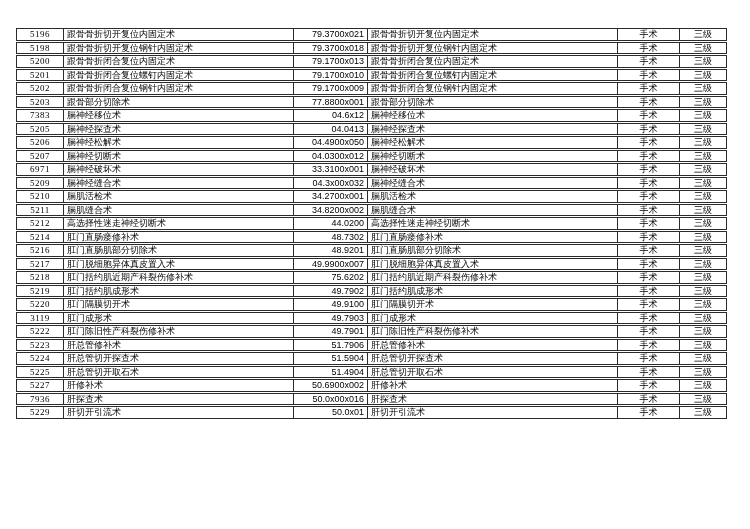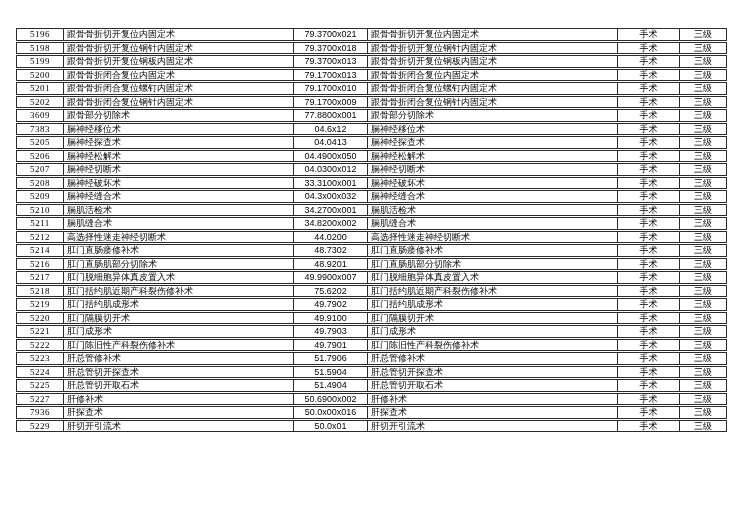--- a/index.html
+++ b/index.html
@@ -47,21 +47,21 @@
     font-family: "Liberation Serif", "DejaVu Serif", serif;
     font-size: 8.5px;
     letter-spacing: 0.5px;
   }
   td.c-name, td.c-name2 {
     text-align: left;
     font-family: "Liberation Serif", "DejaVu Serif", serif;
     font-size: 9px;
   }
   td.c-code {
-    text-align: center;
+    text-align: right;
     font-family: "Liberation Sans", "DejaVu Sans", sans-serif;
     font-size: 9.5px;
   }
   td.c-cat, td.c-grade {
     text-align: center;
     font-family: "Liberation Serif", "DejaVu Serif", serif;
     font-size: 9px;
   }
 </style>
 </head>
@@ -90,28 +90,20 @@
 
   <tr>
     <td class="c-no">5198</td>
     <td class="c-name">跟骨骨折切开复位钢针内固定术</td>
     <td class="c-code">79.3700x018</td>
     <td class="c-name2">跟骨骨折切开复位钢针内固定术</td>
     <td class="c-cat">手术</td>
     <td class="c-grade">三级</td>
   </tr>
 
-  <tr>
-    <td class="c-no">5199</td>
-    <td class="c-name">跟骨骨折切开复位钢板内固定术</td>
-    <td class="c-code">79.3700x013</td>
-    <td class="c-name2">跟骨骨折切开复位钢板内固定术</td>
-    <td class="c-cat">手术</td>
-    <td class="c-grade">三级</td>
-  </tr>
 
   <tr>
     <td class="c-no">5200</td>
     <td class="c-name">跟骨骨折闭合复位内固定术</td>
     <td class="c-code">79.1700x013</td>
     <td class="c-name2">跟骨骨折闭合复位内固定术</td>
     <td class="c-cat">手术</td>
     <td class="c-grade">三级</td>
   </tr>
 
@@ -127,21 +119,21 @@
   <tr>
     <td class="c-no">5202</td>
     <td class="c-name">跟骨骨折闭合复位钢针内固定术</td>
     <td class="c-code">79.1700x009</td>
     <td class="c-name2">跟骨骨折闭合复位钢针内固定术</td>
     <td class="c-cat">手术</td>
     <td class="c-grade">三级</td>
   </tr>
 
   <tr>
-    <td class="c-no">3609</td>
+    <td class="c-no">5203</td>
     <td class="c-name">跟骨部分切除术</td>
     <td class="c-code">77.8800x001</td>
     <td class="c-name2">跟骨部分切除术</td>
     <td class="c-cat">手术</td>
     <td class="c-grade">三级</td>
   </tr>
 
   <tr>
     <td class="c-no">7383</td>
     <td class="c-name">膈神经移位术</td>
@@ -172,21 +164,21 @@
   <tr>
     <td class="c-no">5207</td>
     <td class="c-name">膈神经切断术</td>
     <td class="c-code">04.0300x012</td>
     <td class="c-name2">膈神经切断术</td>
     <td class="c-cat">手术</td>
     <td class="c-grade">三级</td>
   </tr>
 
   <tr>
-    <td class="c-no">5208</td>
+    <td class="c-no">6971</td>
     <td class="c-name">膈神经破坏术</td>
     <td class="c-code">33.3100x001</td>
     <td class="c-name2">膈神经破坏术</td>
     <td class="c-cat">手术</td>
     <td class="c-grade">三级</td>
   </tr>
 
   <tr>
     <td class="c-no">5209</td>
     <td class="c-name">膈神经缝合术</td>
@@ -273,21 +265,21 @@
   <tr>
     <td class="c-no">5220</td>
     <td class="c-name">肛门隔膜切开术</td>
     <td class="c-code">49.9100</td>
     <td class="c-name2">肛门隔膜切开术</td>
     <td class="c-cat">手术</td>
     <td class="c-grade">三级</td>
   </tr>
 
   <tr>
-    <td class="c-no">5221</td>
+    <td class="c-no">3119</td>
     <td class="c-name">肛门成形术</td>
     <td class="c-code">49.7903</td>
     <td class="c-name2">肛门成形术</td>
     <td class="c-cat">手术</td>
     <td class="c-grade">三级</td>
   </tr>
 
   <tr>
     <td class="c-no">5222</td>
     <td class="c-name">肛门陈旧性产科裂伤修补术</td>

